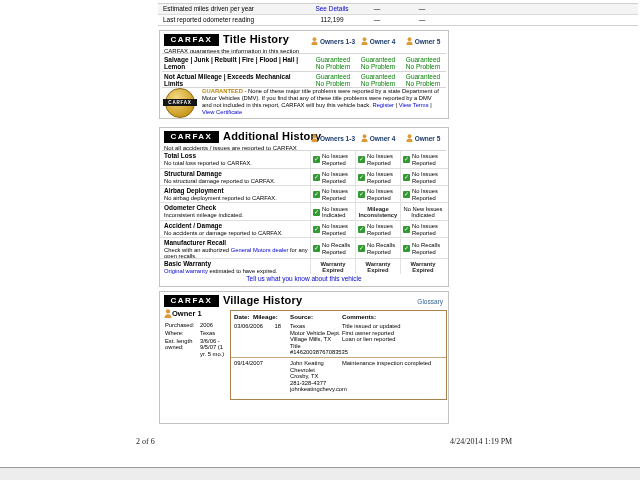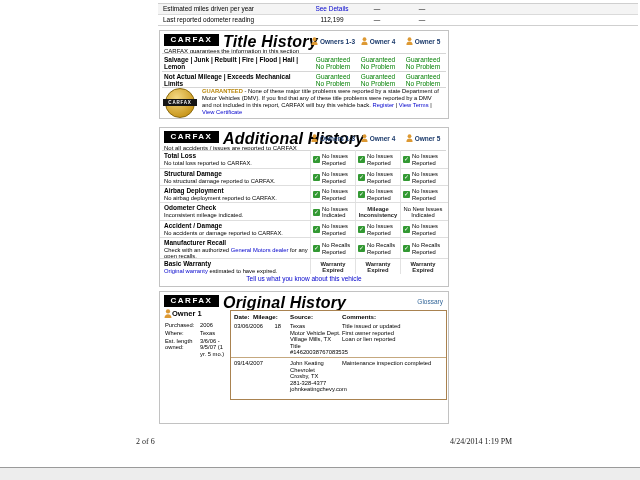--- a/index.html
+++ b/index.html
@@ -17,21 +17,21 @@
   .ts-c2{left:204px;width:30px;}
   .ts-c3{left:249px;width:30px;}
   .link{color:#0000cc;cursor:pointer;}
 
   
   .sec{position:absolute;left:159px;width:288px;border:1px solid #c2c2c2;background:#fff;overflow:hidden;}
   .sec-th{top:30px;height:87px;}
   .sec-ah{top:127px;height:158px;}
   .sec-dh{top:291px;height:131px;}
   .logo{position:absolute;left:4px;top:3px;width:55px;height:12px;background:#000;color:#fff;font-size:8px;font-weight:bold;letter-spacing:1.5px;text-align:center;line-height:12px;}
-  .sec-heading{position:absolute;left:63px;top:2px;font-size:16px;font-weight:bold;letter-spacing:0.2px;font-style:italic;}
+  .sec-heading{position:absolute;left:63px;top:2px;font-size:11px;font-weight:bold;letter-spacing:0.2px;}
   .sec-sub{position:absolute;left:4px;top:17px;font-size:6px;}
   .colhead{position:absolute;top:6px;width:50px;display:flex;align-items:center;justify-content:center;gap:2px;font-size:6.5px;font-weight:bold;color:#1b3a6b;}
   .ch1{left:148px;}.ch2{left:193px;}.ch3{left:238px;}
   .hdiv{position:absolute;left:2px;right:2px;border-top:1px solid #d6d6d6;}
   .vsep{position:absolute;width:0;border-left:1px solid #e2e2e2;top:22px;height:124px;}
   .person svg{display:block;}
 
   
   .th-row{position:absolute;left:0;right:0;}
   .th-label{position:absolute;left:4px;top:50%;transform:translateY(-50%);width:144px;font-size:6.5px;font-weight:bold;line-height:7.5px;}
@@ -325,21 +325,21 @@
       <div class="acell ac3 noicon">
           <span class="txt cell-bold">Warranty Expired</span>
         </div>
     </div>
 
     <div class="tellus">Tell us what you know about this vehicle</div>
   </div>
 
   <div class="sec sec-dh">
     <div class="logo"><span>CARFAX</span></div>
-    <div class="sec-heading">Original History</div>
+    <div class="sec-heading">Village History</div>
     <div class="glossary">Glossary</div>
 
     <div class="owner-head">
       <span class="person">
           <svg width="8" height="9" viewBox="0 0 7 8">
             <circle cx="3.5" cy="2.2" r="1.9" fill="#dd9933"></circle>
             <path d="M0.4 8 C0.4 5.6 1.8 4.6 3.5 4.6 C5.2 4.6 6.6 5.6 6.6 8 Z" fill="#dd9933"></path>
           </svg>
         </span>
       <span>Owner 1</span>

